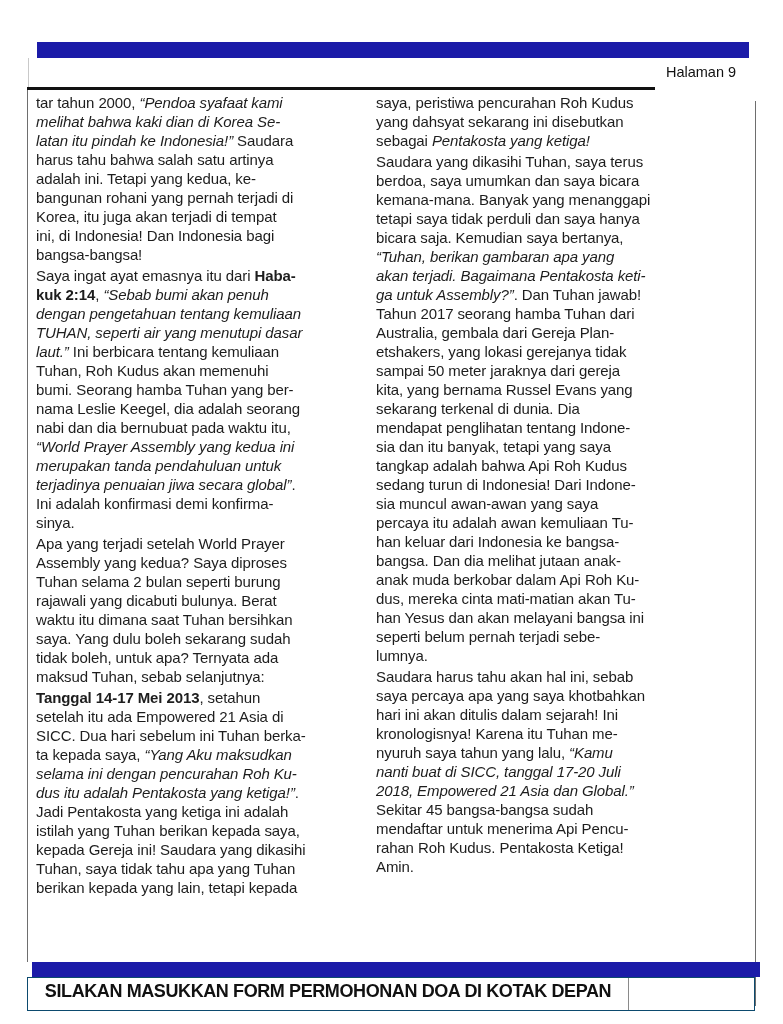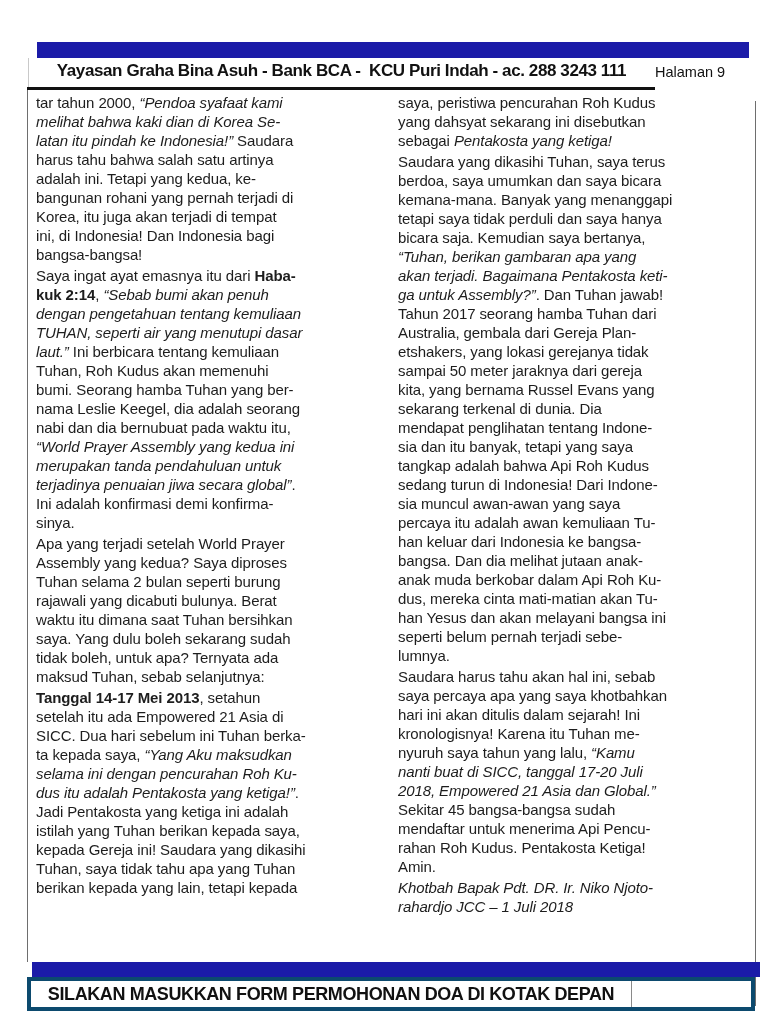--- a/index.html
+++ b/index.html
@@ -8,56 +8,55 @@
     position:relative; width:783px; height:1024px; background:#ffffff;
     font-family:"Liberation Sans", sans-serif; color:var(--text); overflow:hidden;
   }
   
   .top-blue-bar { position:absolute; left:37px; top:42px; width:712px; height:16px; background:var(--accent); }
   .title-row-border { position:absolute; left:28px; top:58px; width:1px; height:30px; background:#c9c9c9; }
   .page-title {
     position:absolute; left:28px; top:61px; width:627px; text-align:center;
     font-weight:700; font-size:17px; letter-spacing:-0.4px; white-space:pre; color:#111;
   }
-  .page-number { position:absolute; left:655px; top:64px; width:92px; text-align:left; font-size:14.5px; color:#111; }
+  .page-number { position:absolute; left:655px; top:64px; width:92px; text-align:center; font-size:14.5px; color:#111; }
   .title-underline { position:absolute; left:27px; top:87px; width:628px; height:3px; background:#111; }
   
   .border-left  { position:absolute; left:27px;  top:90px;  width:1px; height:872px; background:#6e6e6e; }
   .border-right { position:absolute; left:755px; top:101px; width:1px; height:905px; background:#6e6e6e; }
   
   .column { position:absolute; top:93px; font-size:15px; line-height:19px; letter-spacing:-0.1px; }
   .column-left  { left:36px;  width:334px; }
-  .column-right { left:398px; width:362px; }
+  .column-right { left:376px; width:362px; }
   .para { margin:0; white-space:pre-line; }
   .para + .para { margin-top:2px; }
   .para.tight { }
   .run-n  { font-style:normal; font-weight:400; }
   .run-i  { font-style:italic; }
   .run-b  { font-weight:700; }
   .run-bi { font-weight:400; font-style:italic; }
   
   .bottom-blue-bar { position:absolute; left:32px; top:962px; width:728px; height:15px; background:var(--accent); }
   .footer-box {
     position:absolute; left:27px; top:977px; width:728px; height:34px;
-    border:4px solid #0c4a6e; box-sizing:border-box;
+    border:1px solid #0c4a6e; box-sizing:border-box;
   }
   .footer-divider { position:absolute; left:600px; top:0; bottom:0; width:1px; background:#8a8a8a; }
   .footer-notice {
     position:absolute; left:0; top:3px; width:600px; text-align:center;
     font-weight:700; font-size:18px; letter-spacing:-0.4px; color:#111;
   }
 </style>
 </head>
 <body>
 
 <div class="page">
 
   <div class="top-blue-bar"></div>
   <div class="title-row-border"></div>
-  <div class="page-title">Yayasan Graha Bina Asuh - Bank BCA -  KCU Puri Indah - ac. 288 3243 111</div>
   <div class="page-number">Halaman 9</div>
   <div class="title-underline"></div>
 
   <div class="border-left"></div>
   <div class="border-right"></div>
 
   <div class="column column-left">
       <p class="para"><span class="run-n">tar tahun 2000, </span><span class="run-i">“Pendoa syafaat kami
 melihat bahwa kaki dian di Korea Se-
 latan itu pindah ke Indonesia!”</span><span class="run-n"> Saudara
@@ -136,22 +135,20 @@
 saya percaya apa yang saya khotbahkan
 hari ini akan ditulis dalam sejarah! Ini
 kronologisnya! Karena itu Tuhan me-
 nyuruh saya tahun yang lalu, </span><span class="run-i">“Kamu
 nanti buat di SICC, tanggal 17-20 Juli
 2018, Empowered 21 Asia dan Global.”</span><span class="run-n">
 Sekitar 45 bangsa-bangsa sudah
 mendaftar untuk menerima Api Pencu-
 rahan Roh Kudus. Pentakosta Ketiga!
 Amin.</span></p>
-      <p class="para"><span class="run-bi">Khotbah Bapak Pdt. DR. Ir. Niko Njoto-
-rahardjo JCC – 1 Juli 2018</span></p>
     </div>
 
   <div class="bottom-blue-bar"></div>
   <div class="footer-box">
     <div class="footer-divider"></div>
     <div class="footer-notice">SILAKAN MASUKKAN FORM PERMOHONAN DOA DI KOTAK DEPAN</div>
   </div>
 
 </div>
 

